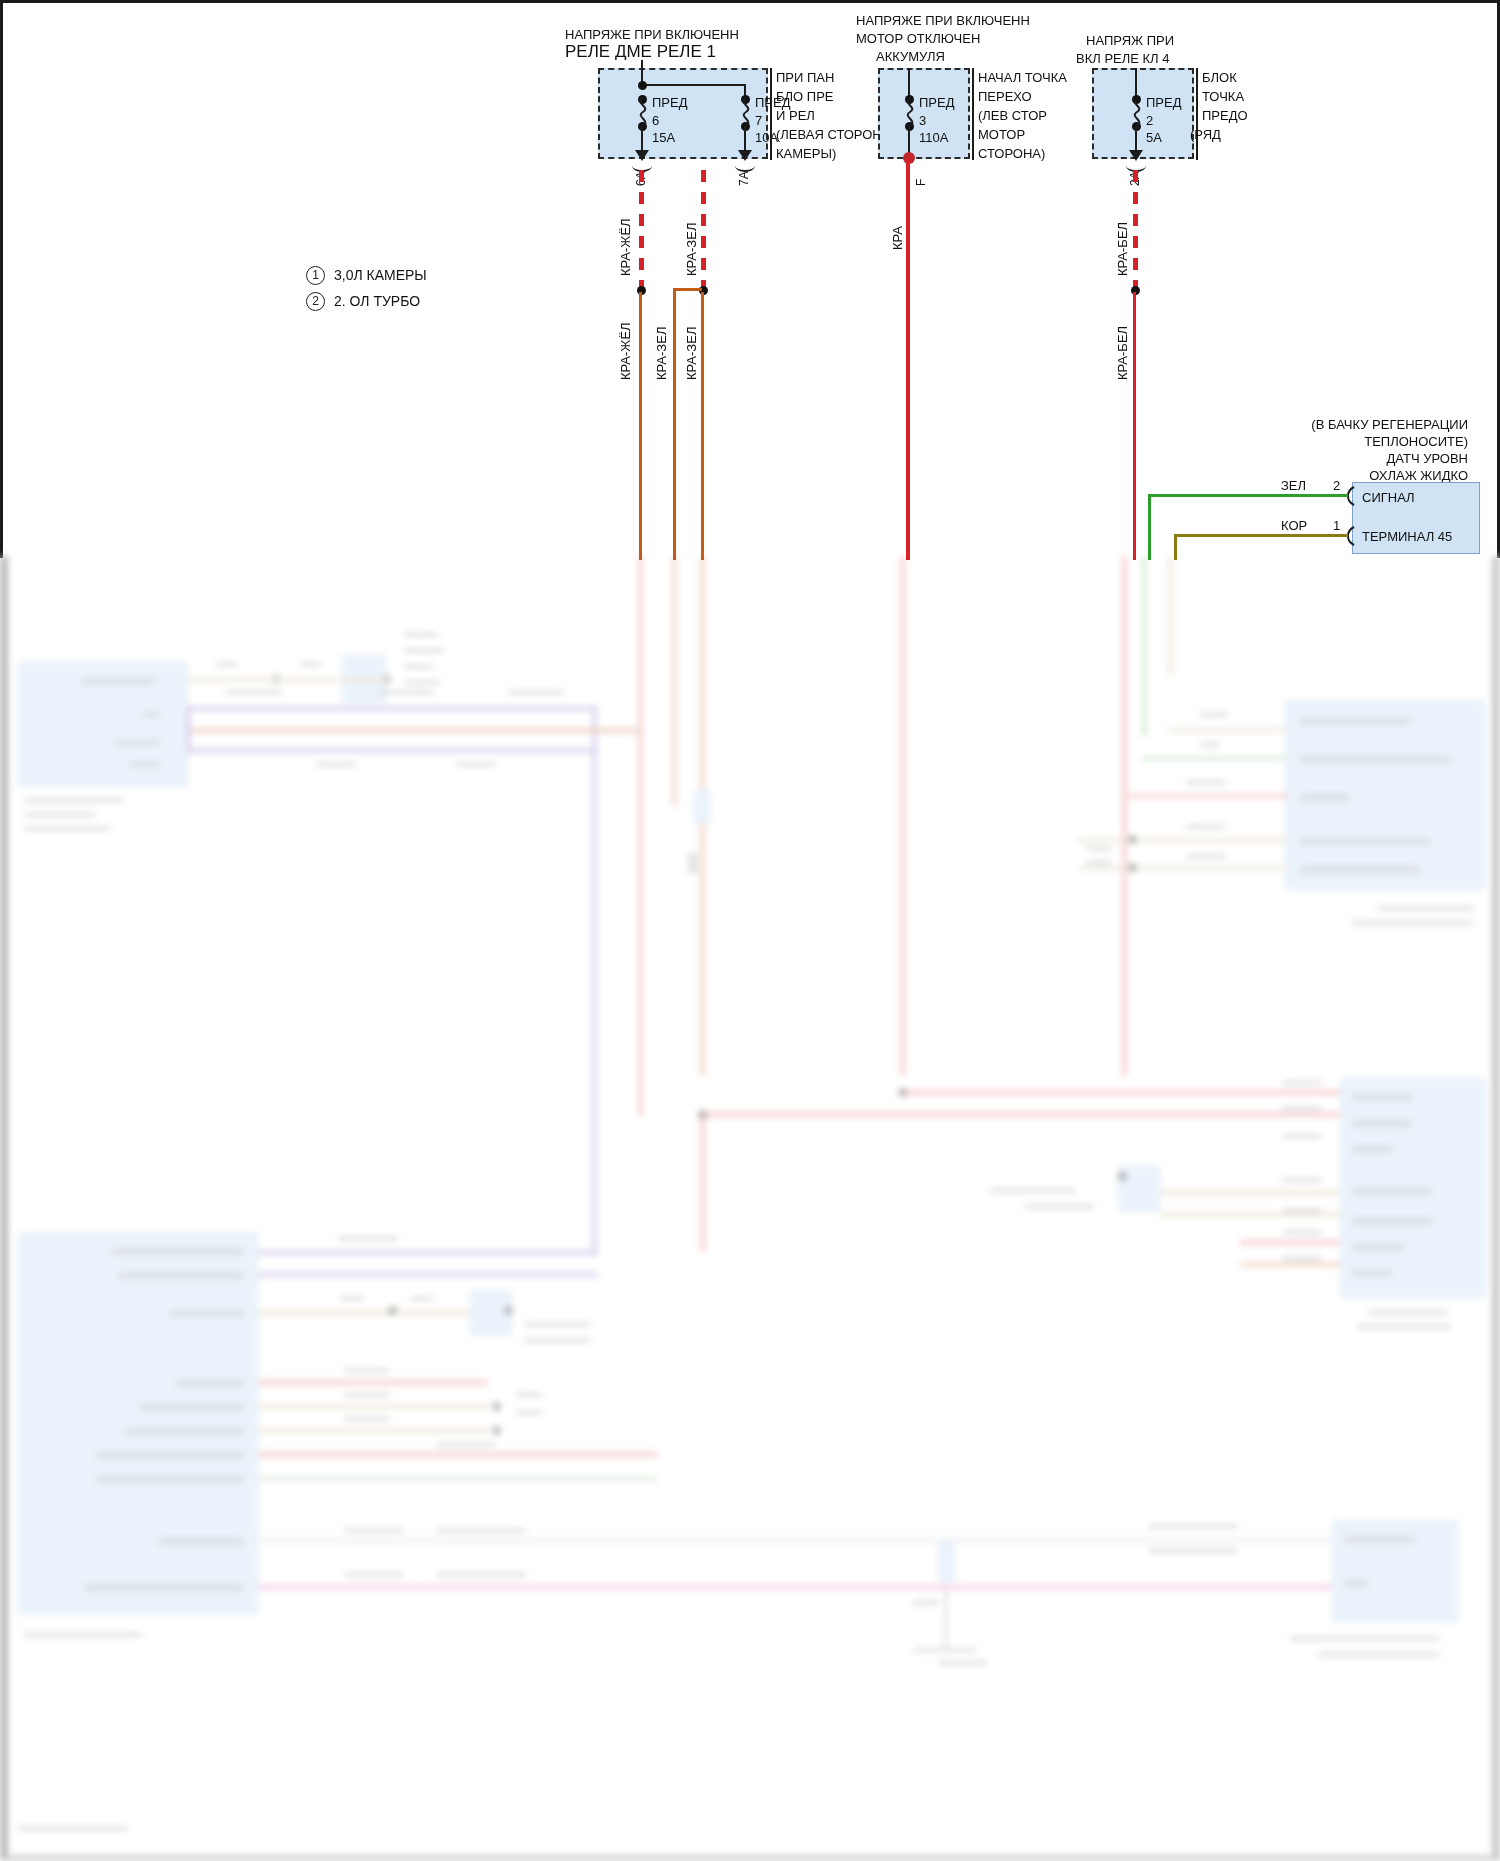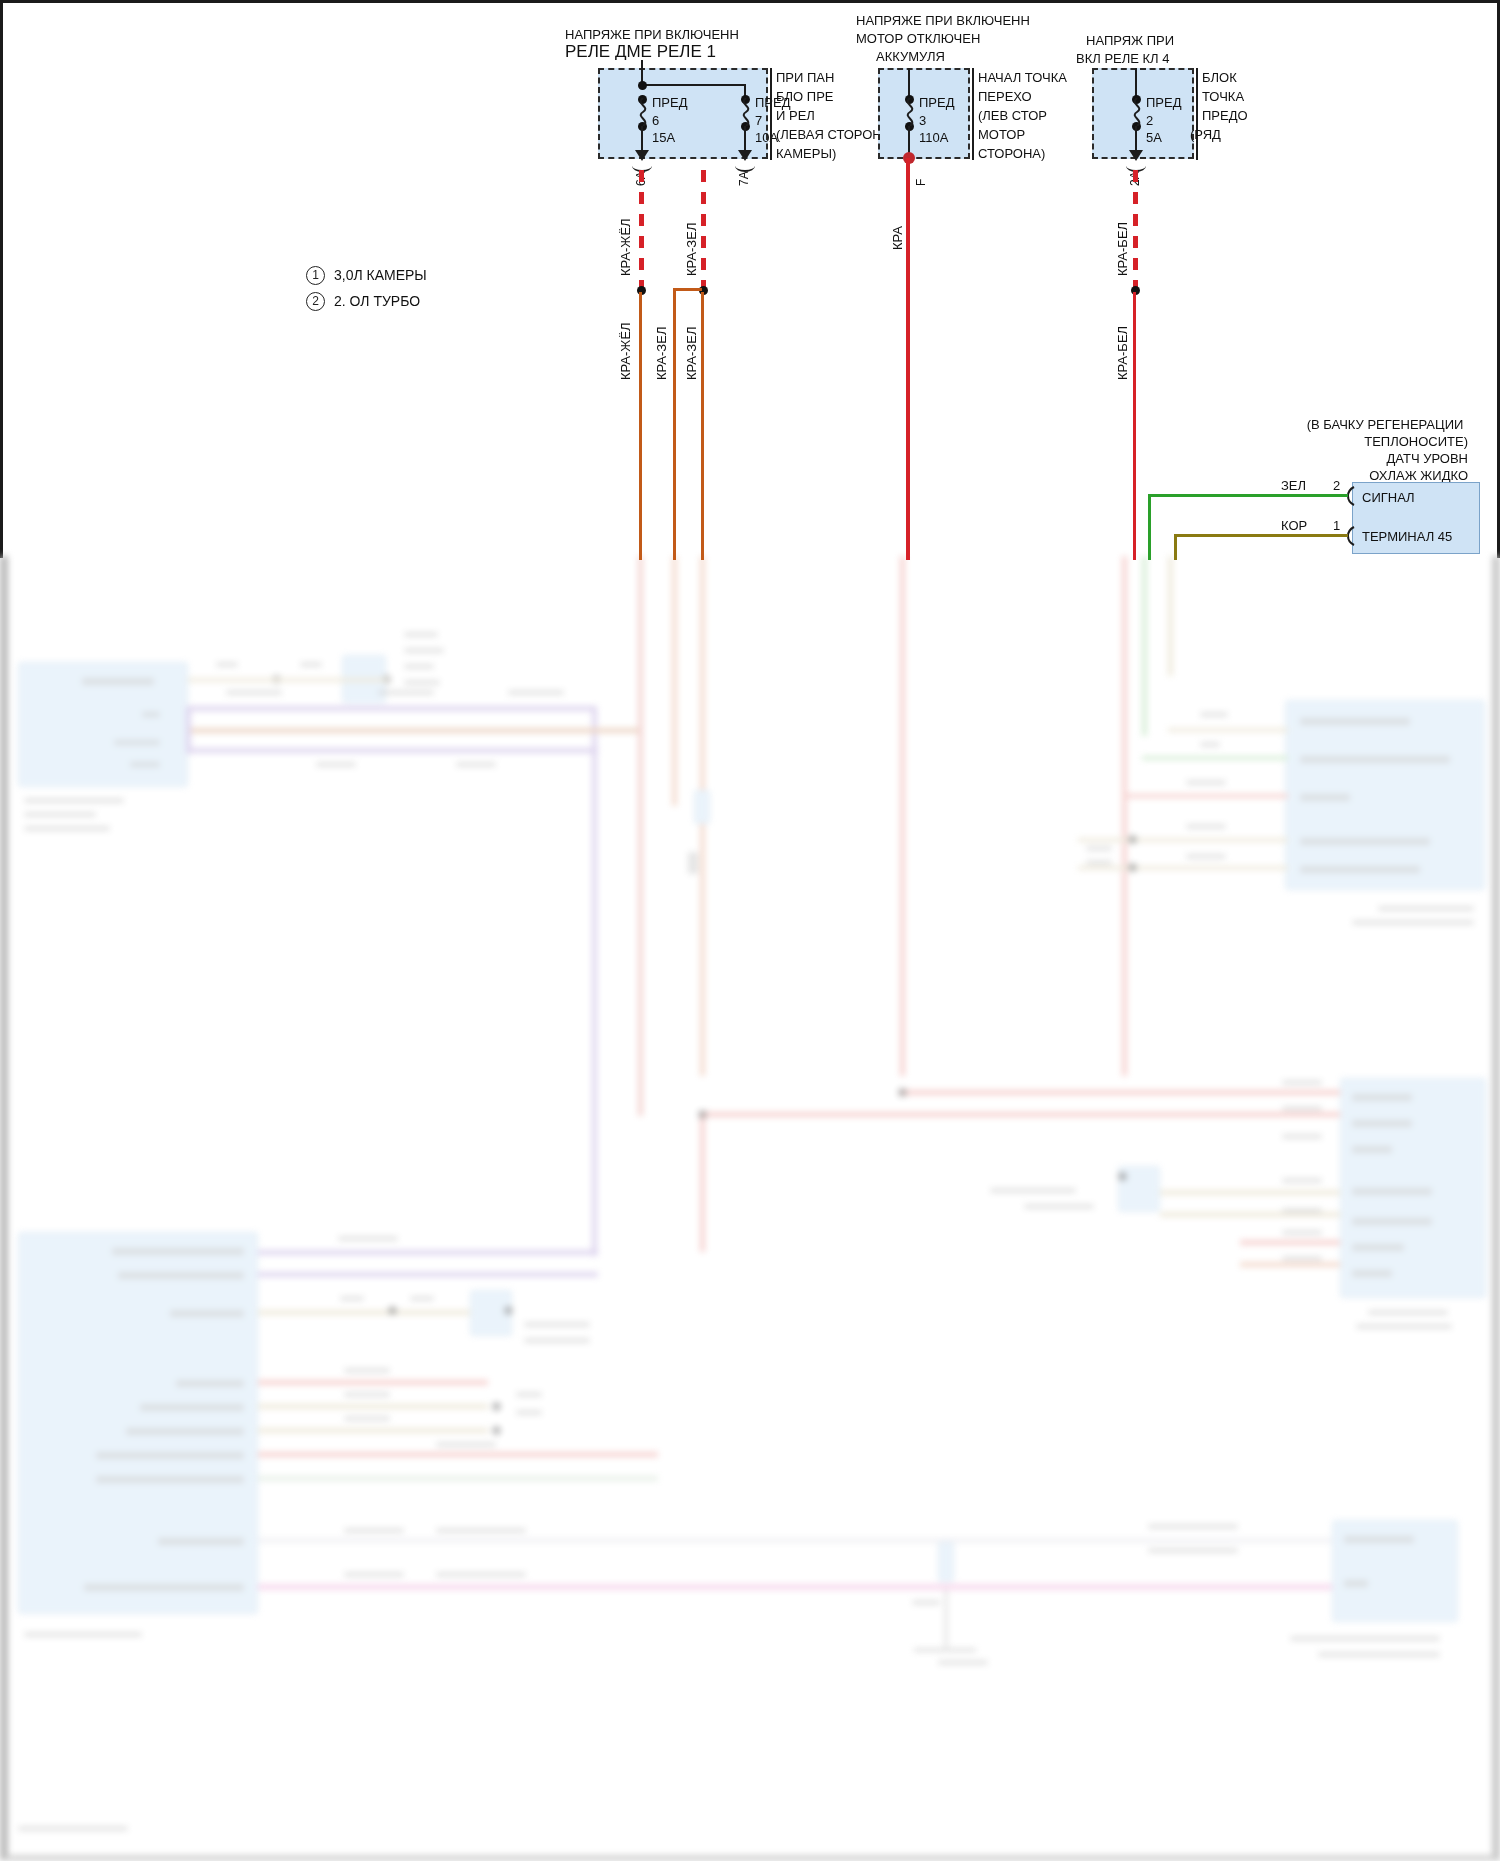--- a/index.html
+++ b/index.html
@@ -399,21 +399,21 @@
     <div>
       <div class="vtxt" style="left:1128px;top:186px;font-size:12px;">2A</div>
       <div class="dashred" style="left:1133px;top:170px;height:118px;"></div>
       <div class="vtxt" style="left:1115px;top:276px;font-size:13px;">КРА-БЕЛ</div>
       <div class="node" style="left:1131px;top:286px;"></div>
       <div class="wire w-red" style="left:1133px;top:292px;width:3px;height:268px;"></div>
       <div class="vtxt" style="left:1115px;top:380px;font-size:13px;">КРА-БЕЛ</div>
     </div>
 
     <div>
-      <div class="txt" style="left:1302px;top:417px;text-align:center;width:166px;">(В БАЧКУ РЕГЕНЕРАЦИИ</div>
+      <div class="txt" style="left:1302px;top:417px;text-align:right;width:166px;">(В БАЧКУ РЕГЕНЕРАЦИИ</div>
       <div class="txt" style="left:1302px;top:434px;text-align:right;width:166px;">ТЕПЛОНОСИТЕ)</div>
       <div class="txt" style="left:1302px;top:451px;text-align:right;width:166px;">ДАТЧ УРОВН</div>
       <div class="txt" style="left:1302px;top:468px;text-align:right;width:166px;">ОХЛАЖ ЖИДКО</div>
 
       <div class="box" style="left:1352px;top:482px;width:128px;height:72px;"></div>
 
       <div class="txt" style="left:1362px;top:490px;">СИГНАЛ</div>
       <div class="txt" style="left:1362px;top:529px;">ТЕРМИНАЛ 45</div>
 
       <div class="txt" style="left:1333px;top:478px;">2</div>

